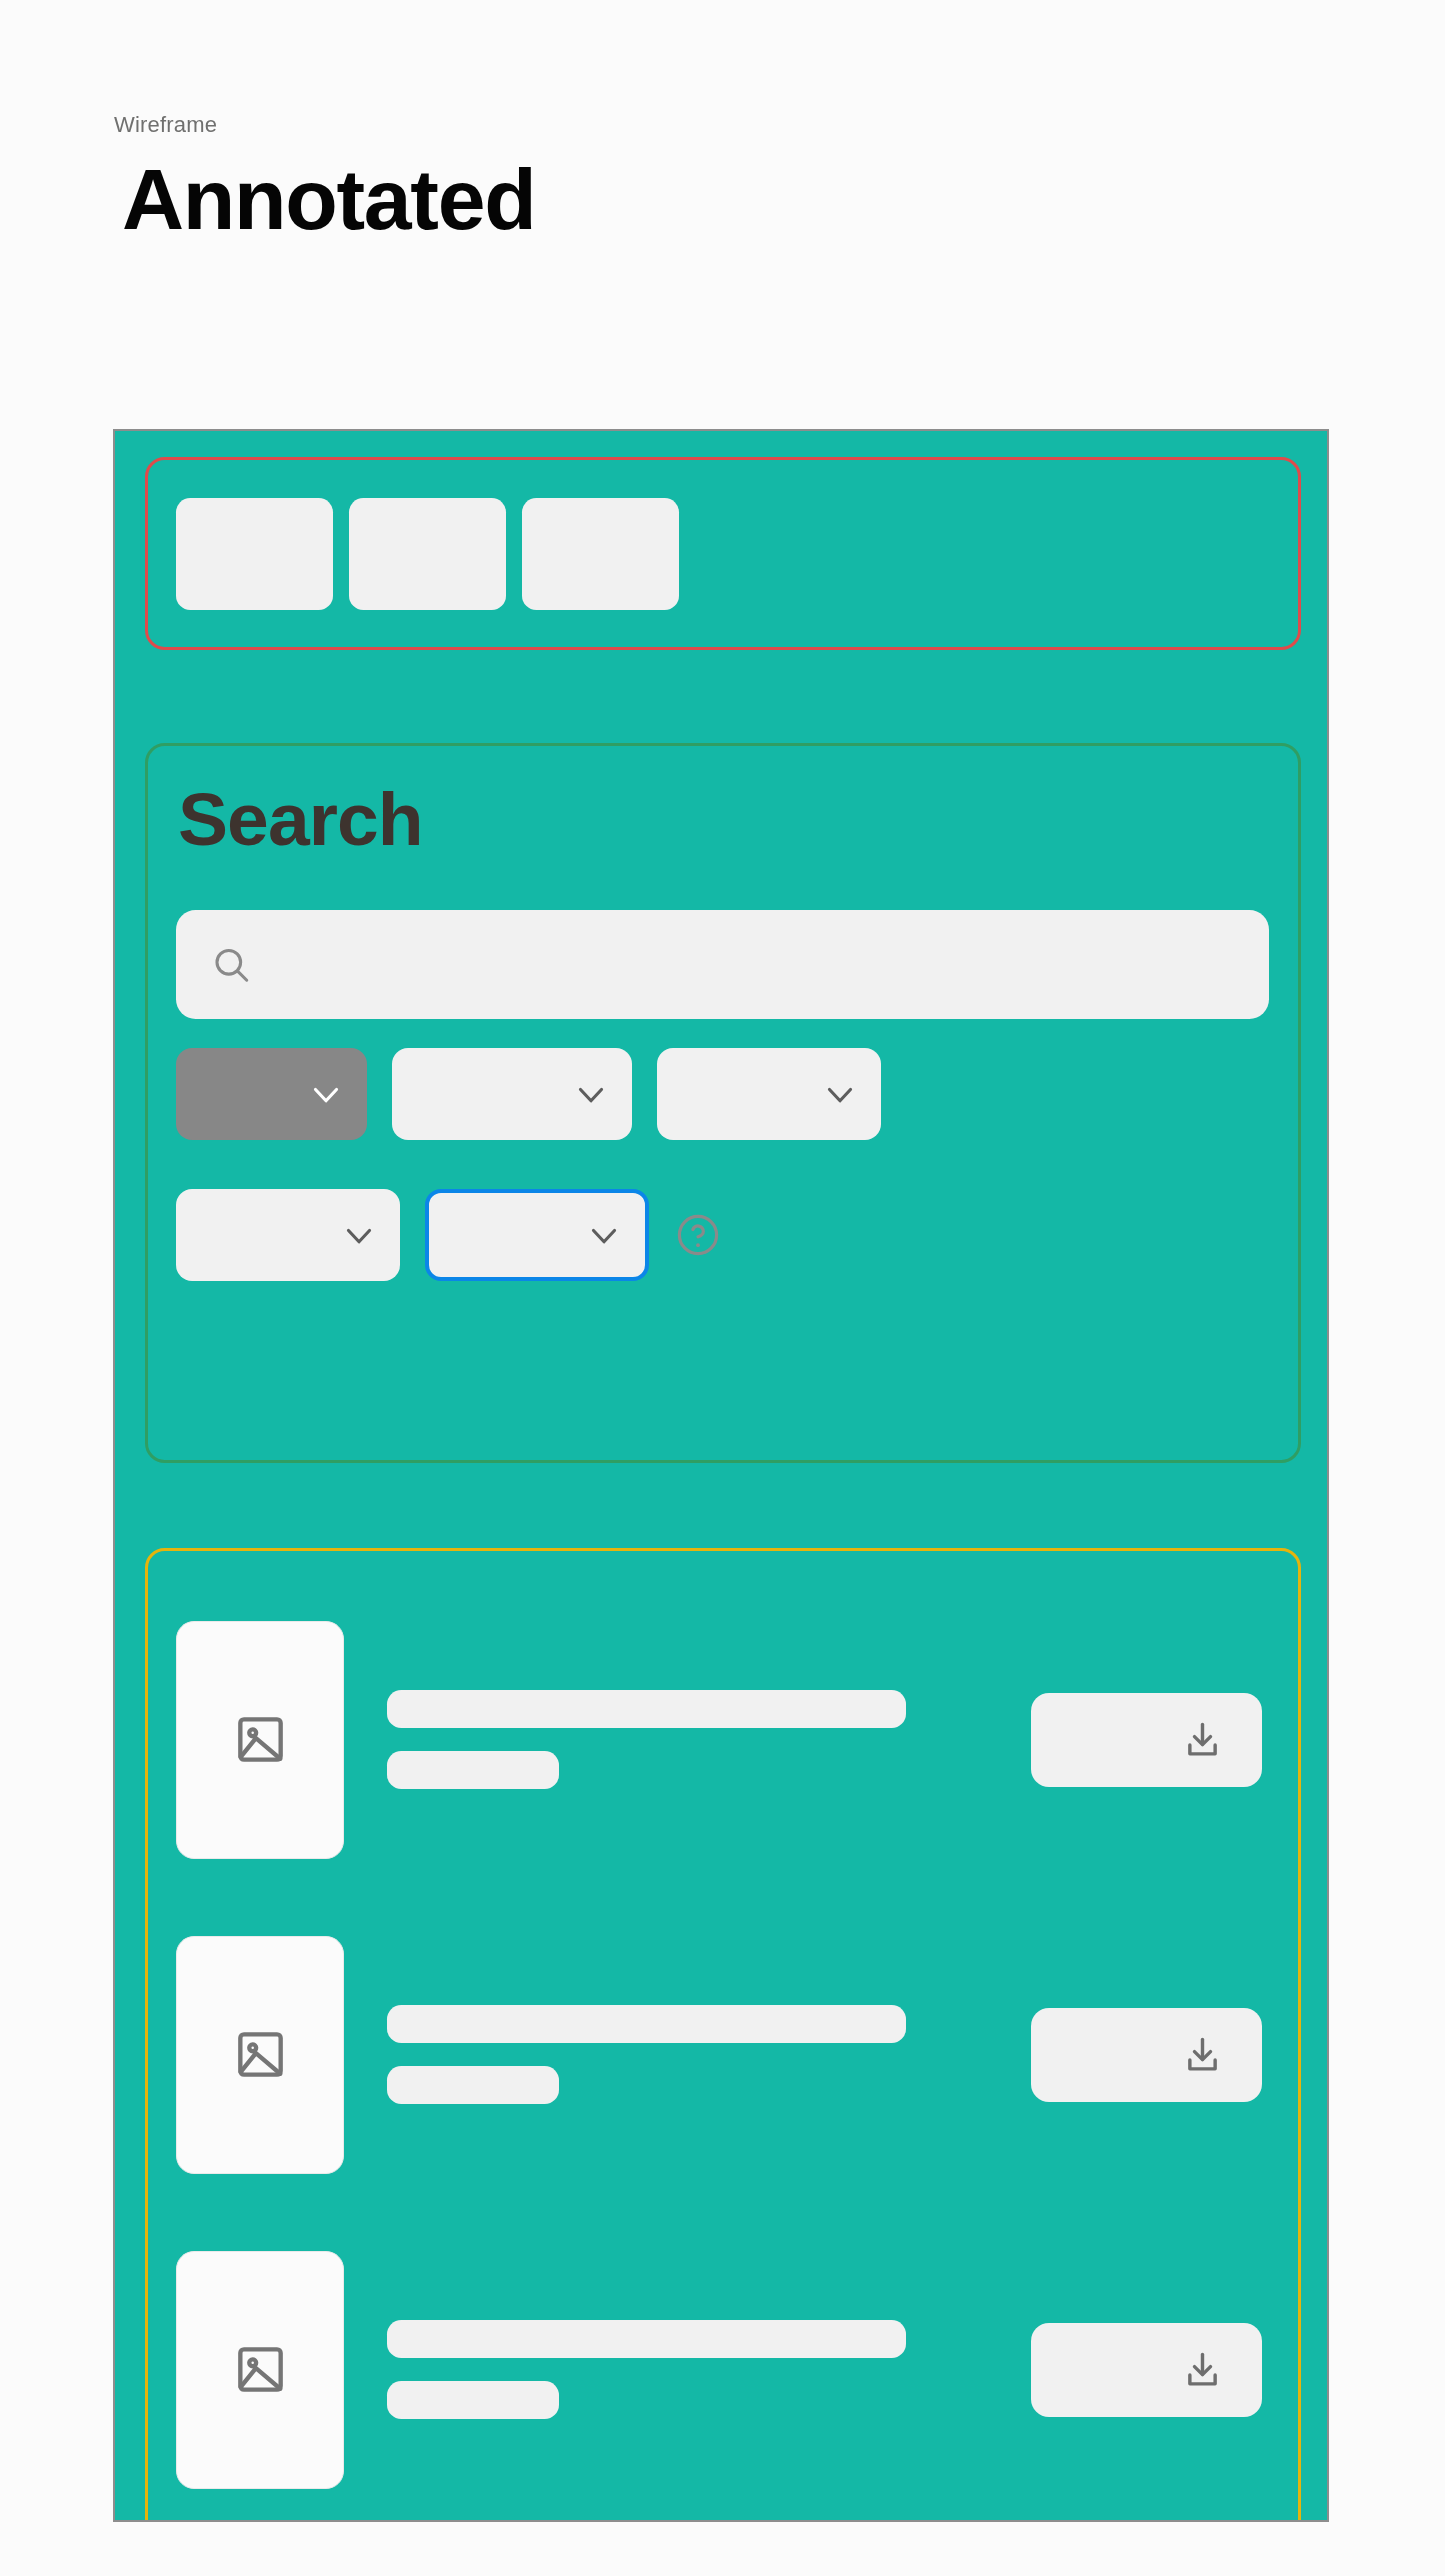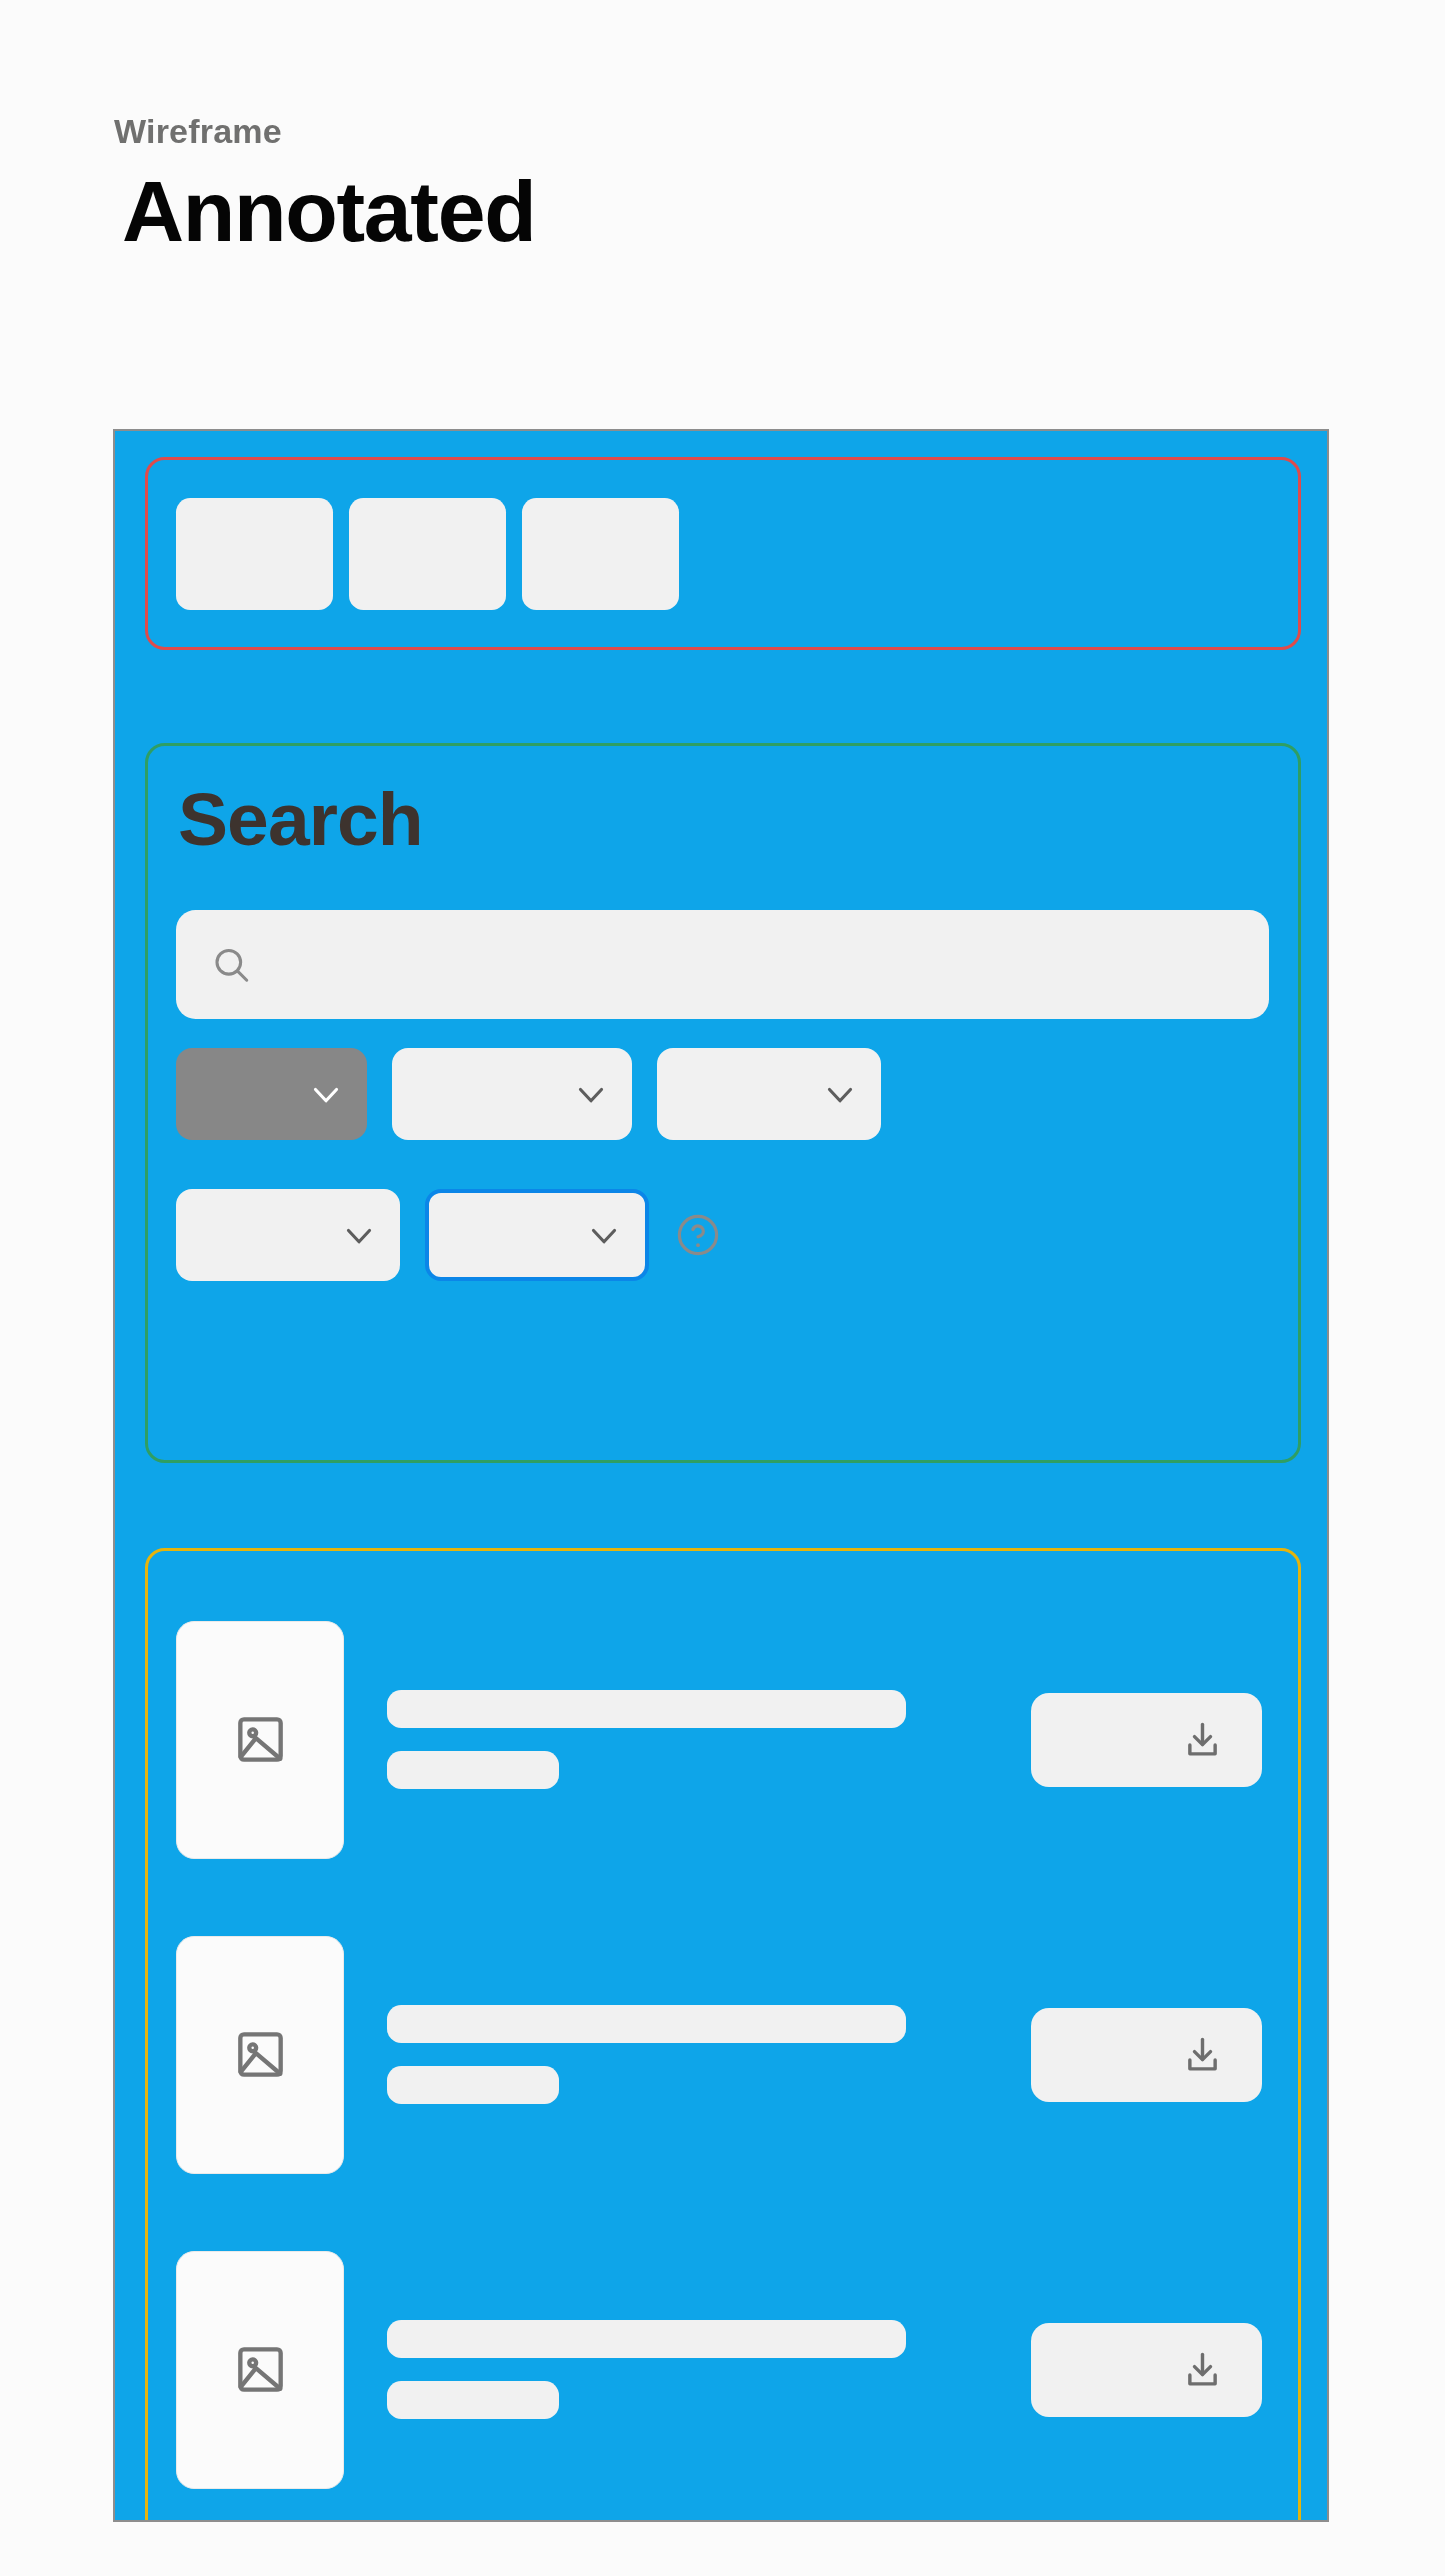--- a/index.html
+++ b/index.html
@@ -16,45 +16,45 @@
   }
 
   
   #header {
     position: absolute;
     left: 114px;
     top: 114px;
     width: 1073px;
   }
   #eyebrow {
-    font-size: 34px;
+    font-size: 22px;
     color: #70706f;
     letter-spacing: 0.2px;
     line-height: 1.0;
     margin: 0 0 19.7px 0;
-    font-weight: 700;
+    font-weight: 400;
   }
   #title {
     font-size: 86px;
     font-weight: 700;
     color: #050505;
     letter-spacing: -1.3px;
     line-height: 1.0;
     margin: 8px;
   }
 
   
   #frame {
     position: absolute;
     left: 113px;
     top: 429px;
     width: 1216px;
     height: 2093px;
     border: 2.7px solid #8d8d8d;
-    background: #0ea5e9;
+    background: #14b8a6;
     box-sizing: border-box;
     overflow: hidden;
   }
   #frame-inner {
     position: absolute;
     left: 0;
     top: 0;
     width: 100%;
     height: 100%;
   }

